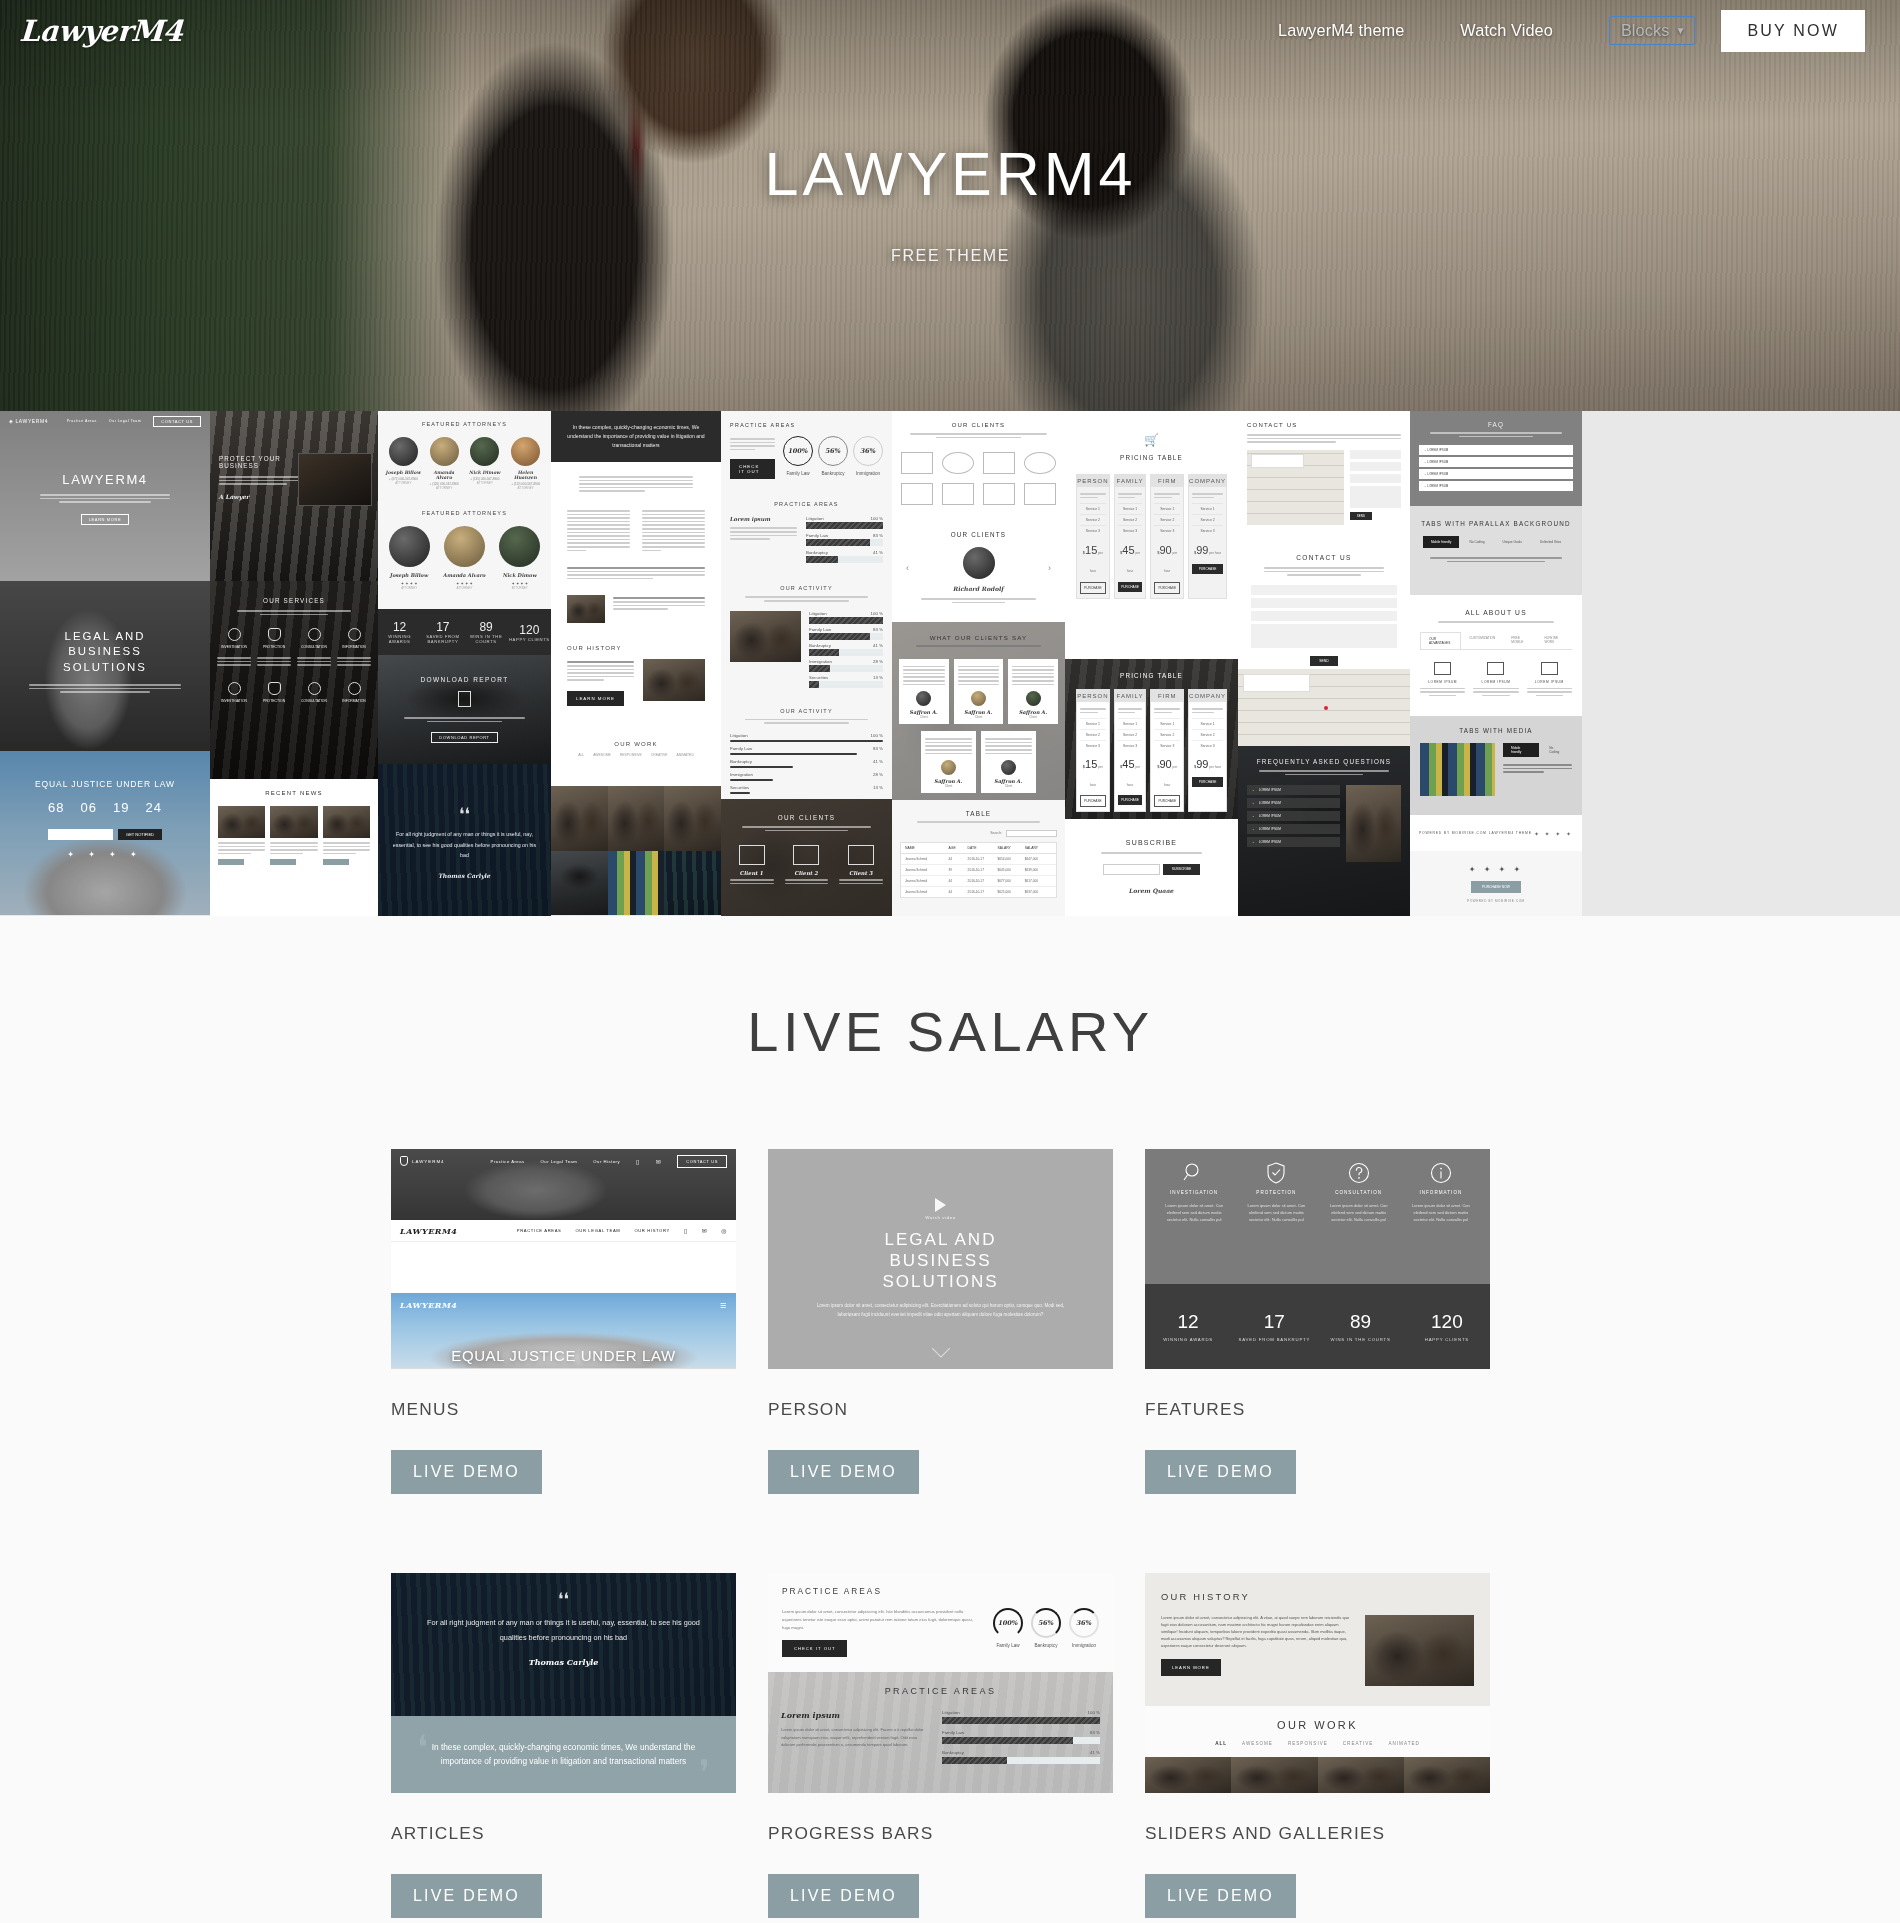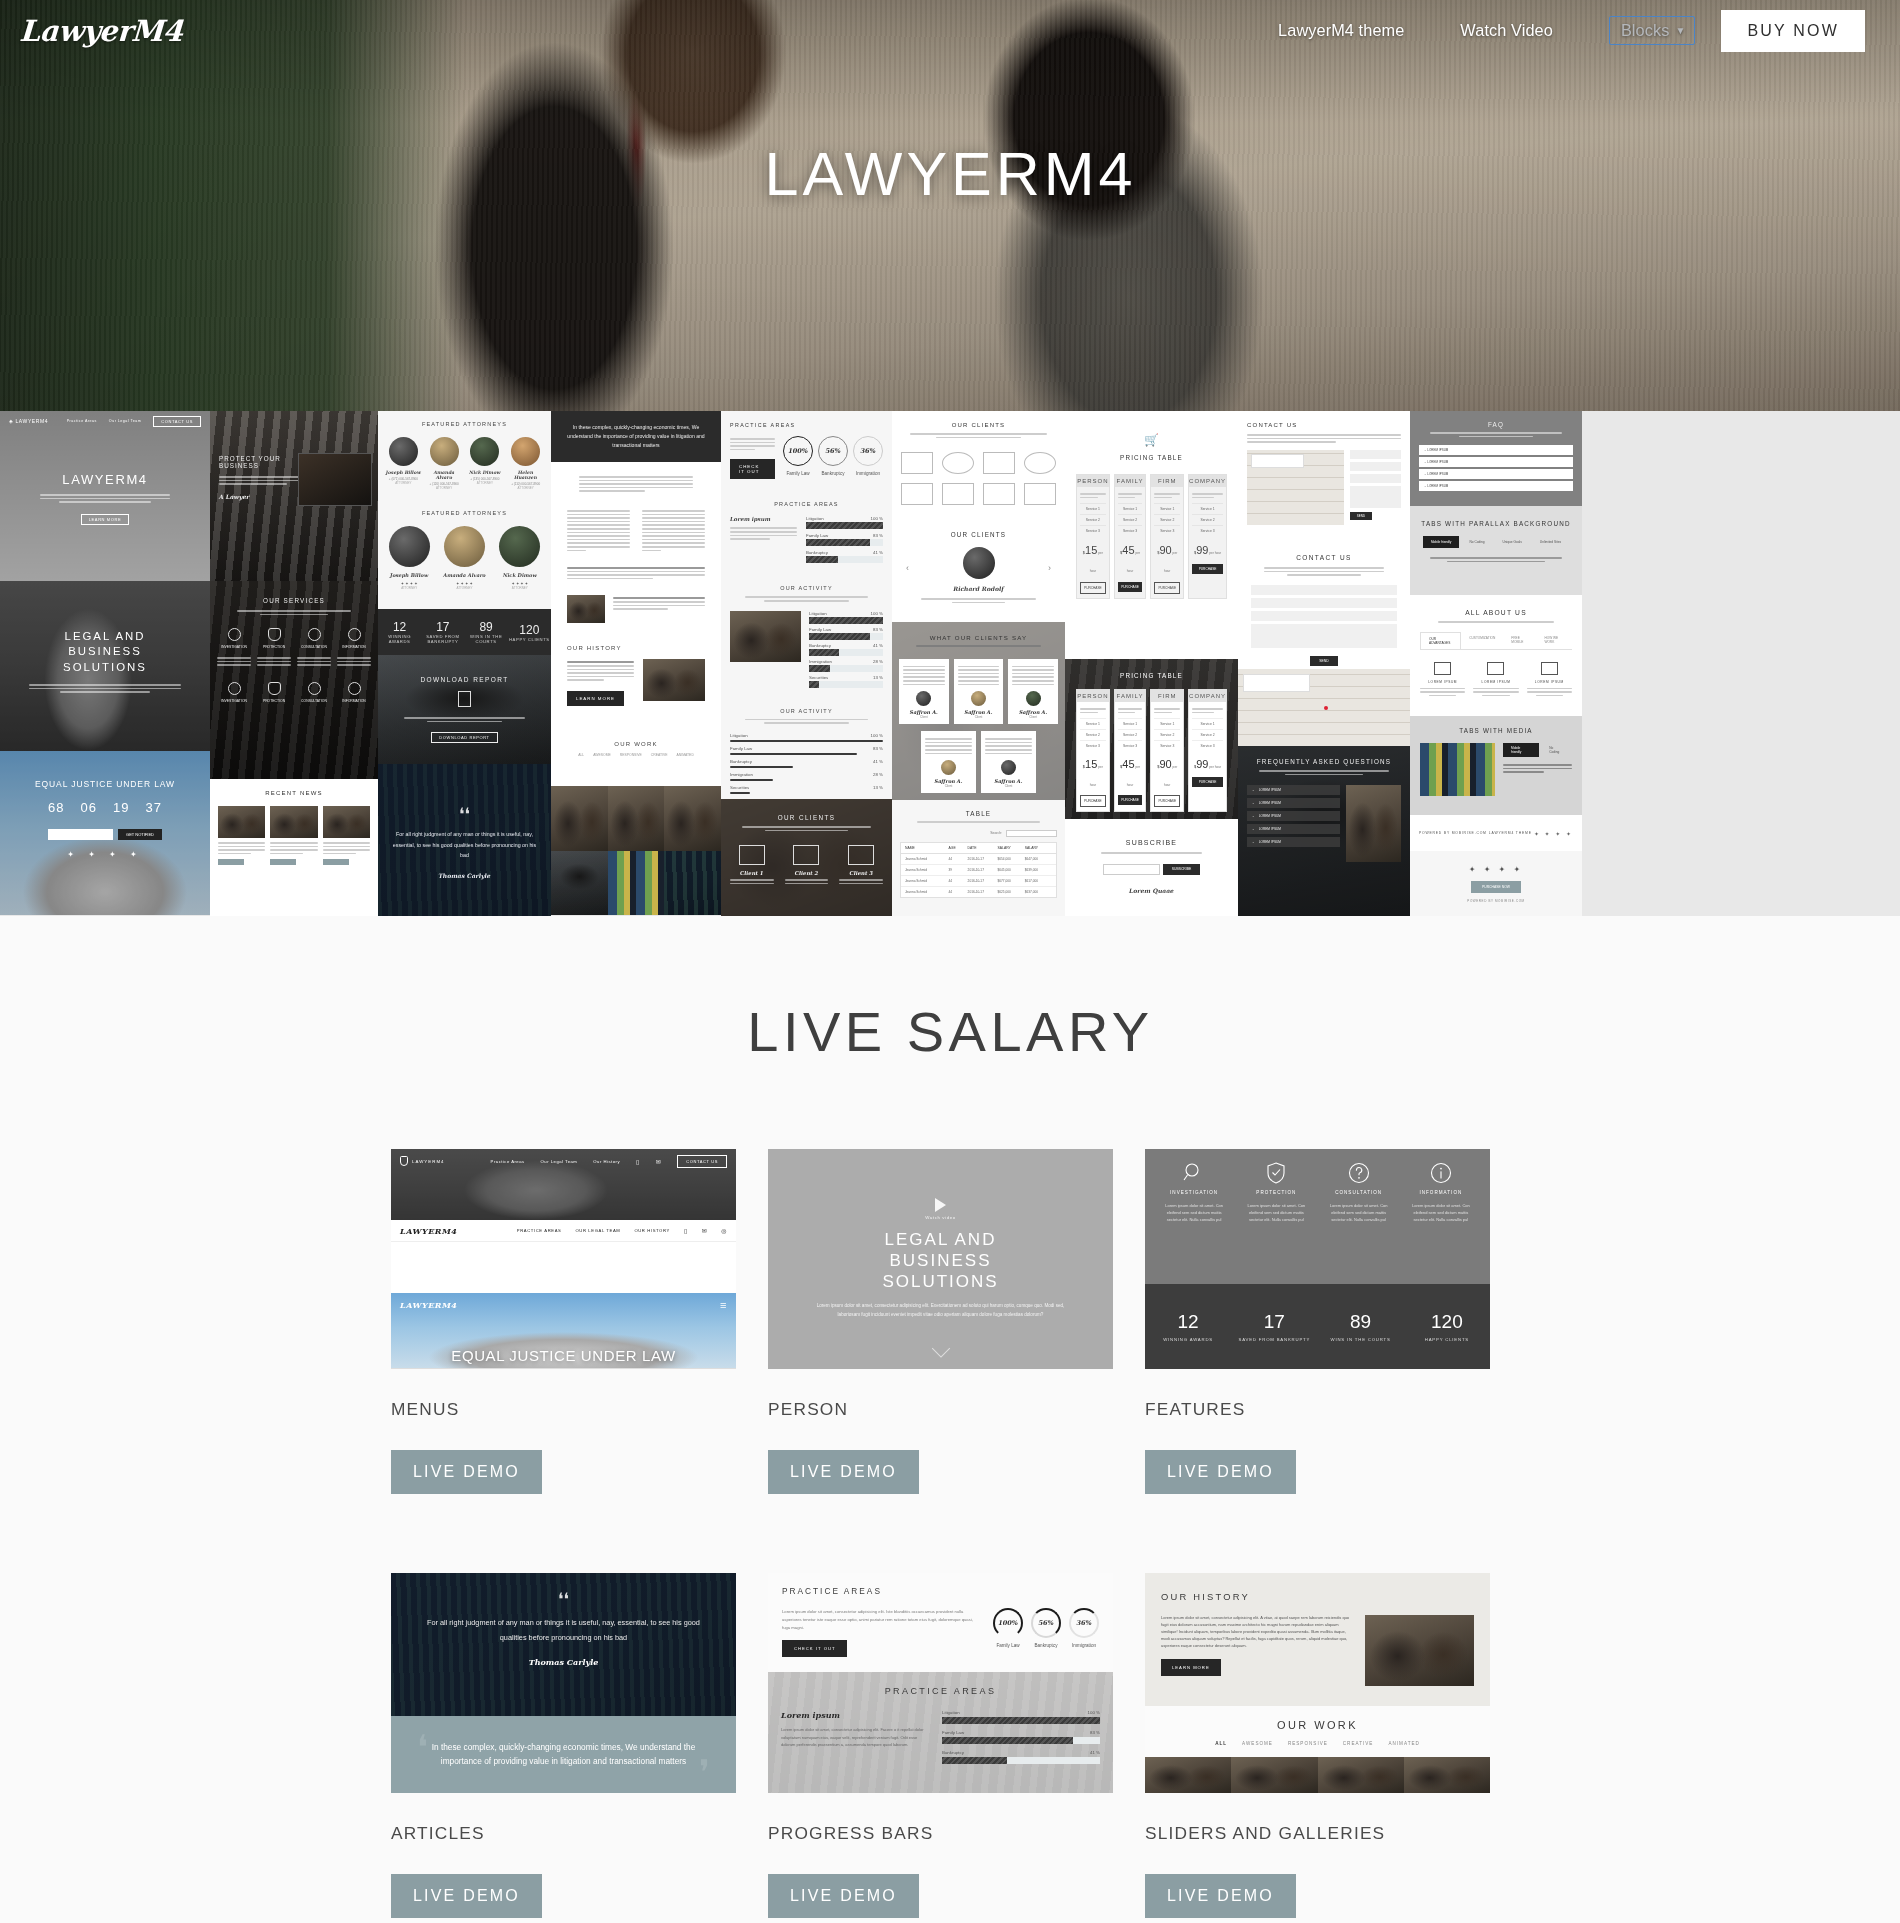--- a/index.html
+++ b/index.html
@@ -306,20 +306,21 @@
       <span class="nav-link blocks">
         <span>Blocks</span>
         <span class="caret">▼</span>
       </span>
       <button class="buy-now">BUY NOW</button>
     </div>
   </nav>
 
   <div class="hero-center">
     <div class="hero-title">LAWYERM4</div>
+    <div class="hero-sub">FREE THEME</div>
   </div>
 </div>
 
 <div class="mosaic">
 
   <div class="mcol" style="width:210px">
     <div class="mtile ph-people" style="height:170px">
       <div style="position:absolute;inset:0;background:linear-gradient(180deg,rgba(0,0,0,.45),rgba(0,0,0,.3))"></div>
       <div class="mini-nav" style="color:#fff;position:relative">
         <span style="font-size:5px;letter-spacing:0.6px">◈ LAWYERM4</span>
@@ -351,21 +352,21 @@
       </div>
     </div>
     <div class="mtile ph-sky" style="height:164px">
       <div style="position:absolute;inset:0;background:rgba(0,0,0,.2)"></div>
       <div style="position:absolute;left:0;right:0;top:28px;text-align:center;color:#fff">
         <div style="font-size:8.5px;letter-spacing:0.9px">EQUAL JUSTICE UNDER LAW</div>
         <div style="display:flex;justify-content:center;gap:16px;margin-top:11px;font-size:13px;letter-spacing:1px">
           <span>68</span>
             <span>06</span>
             <span>19</span>
-            <span>37</span>
+            <span>24</span>
         </div>
         <div style="display:flex;justify-content:center;gap:5px;margin-top:14px">
           <span style="background:#fff;width:65px;height:11px;display:inline-block"></span>
           <span style="background:#222;color:#fff;font-size:4px;padding:3px 8px">GET NOTIFIED</span>
         </div>
         <div style="margin-top:10px;font-size:8px;letter-spacing:6px">✦ ✦ ✦ ✦</div>
       </div>
     </div>
   </div>
 

